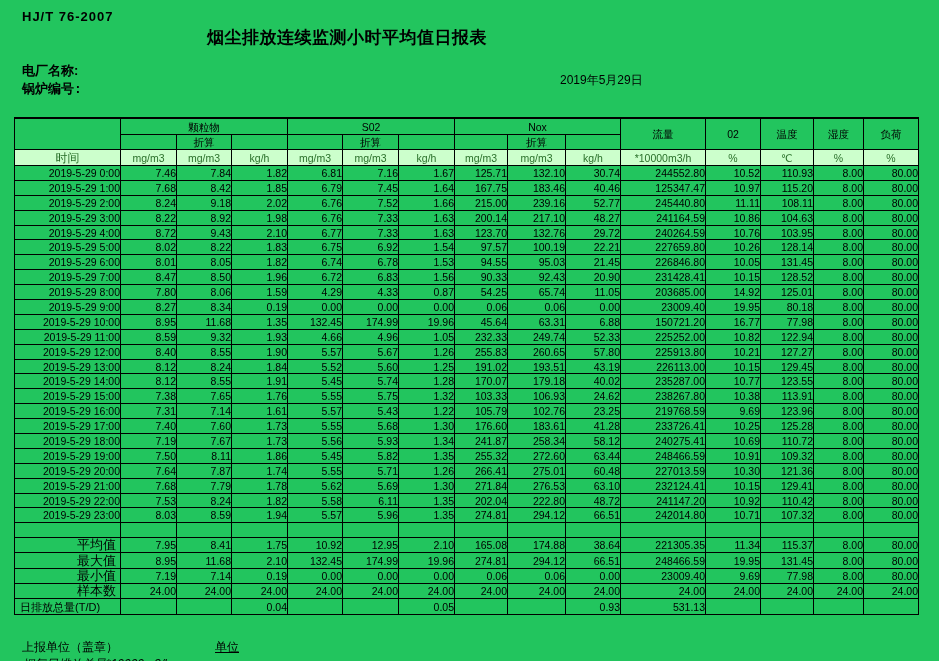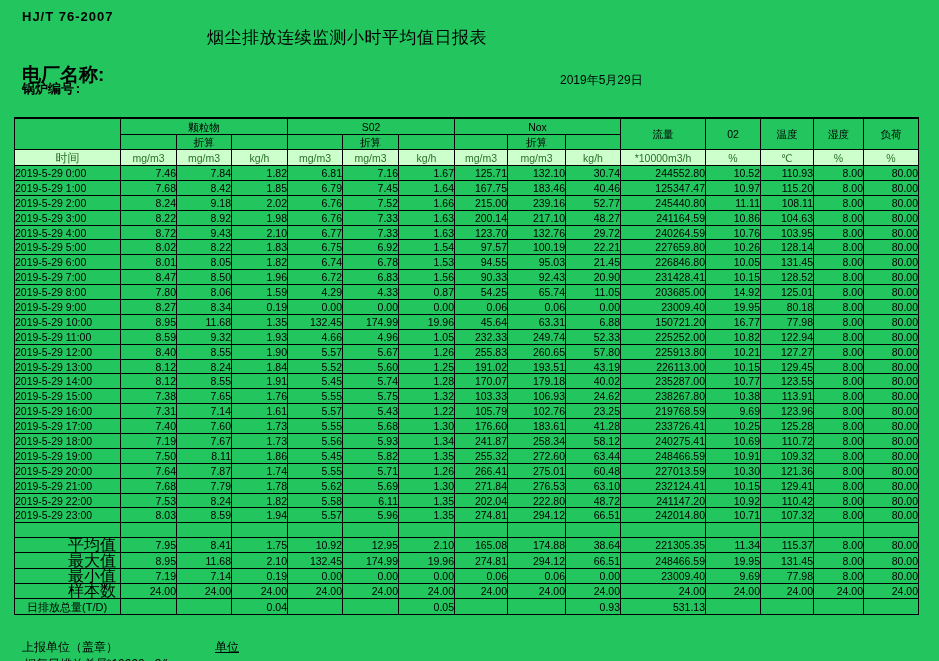--- a/index.html
+++ b/index.html
@@ -1,46 +1,46 @@
 <!DOCTYPE html>
 <html><head>
 <meta charset="utf-8">
 <style>
   html,body { margin:0; padding:0; background:#fff; }
   .page {
     position:relative; width:939px; height:661px; background:#22c55e;
     font-family:"Liberation Sans","DejaVu Sans",sans-serif; color:#000;
   }
   .doc-code { position:absolute; left:22px; top:9px; font-size:13px; font-weight:bold; letter-spacing:1px; }
-  .title { position:absolute; left:207px; top:26px; font-size:17px; font-weight:normal; letter-spacing:0.5px; }
-  .plant-label { position:absolute; left:22px; top:62px; font-size:19px; font-weight:bold; }
+  .title { position:absolute; left:207px; top:26px; font-size:17px; font-weight:bold; letter-spacing:0.5px; }
+  .plant-label { position:absolute; left:22px; top:62px; font-size:13px; font-weight:bold; }
   .boiler-label { position:absolute; left:22px; top:80px; font-size:13px; font-weight:bold;font-family:Liberation Mono, monospace; }
   .report-date { position:absolute; left:560px; top:72px; font-size:12px; }
 
   table.report {
     position:absolute; left:14px; top:117px;
     border-collapse:collapse; table-layout:fixed;
     border:1px solid #000; border-top:2px solid #000;
   }
   table.report td {
     border:1px solid #000; font-size:10.5px; line-height:12px;
     padding:0; overflow:hidden; white-space:nowrap;
   }
   thead td { text-align:center; font-size:11px; }
   tr.h-group td { height:15px; }
   tr.h-conv td { height:14px; }
   tr.h-units td { height:15px; background:#ccffcc; color:#2a702a; font-size:10.5px; }
   tr.h-units td.t-head { font-size:12px; }
   tbody td { height:13.9px; }
-  td.c-time { padding-right:4px; }
+  td.c-time { text-align:right; padding-right:4px; }
   td.c-num { text-align:right; padding-right:3px; }
   tr.sum-row td { height:14.2px; }
-  tr.sum-row td.c-label { text-align:right; padding-right:4px; font-size:16px; }
+  tr.sum-row td.c-label { text-align:right; padding-right:4px; font-size:13px; }
   tr.total-row td { height:15px; }
-  tr.total-row td.c-label { text-align:left; padding-left:12px; font-size:11px; }
+  tr.total-row td.c-label { text-align:left; padding-left:5px; font-size:11px; }
   tr.spacer-row td { height:13.9px; }
 
   .footnote { position:absolute; left:22px; top:656px; font-size:12px;font-style:italic; }
   .report-unit { position:absolute; left:22px; top:639px; font-size:12px; }
   .unit-label { position:absolute; left:215px; top:639px; font-size:12px;text-decoration:underline; }
 </style>
 </head>
 <body>
 
 <div class="page">

